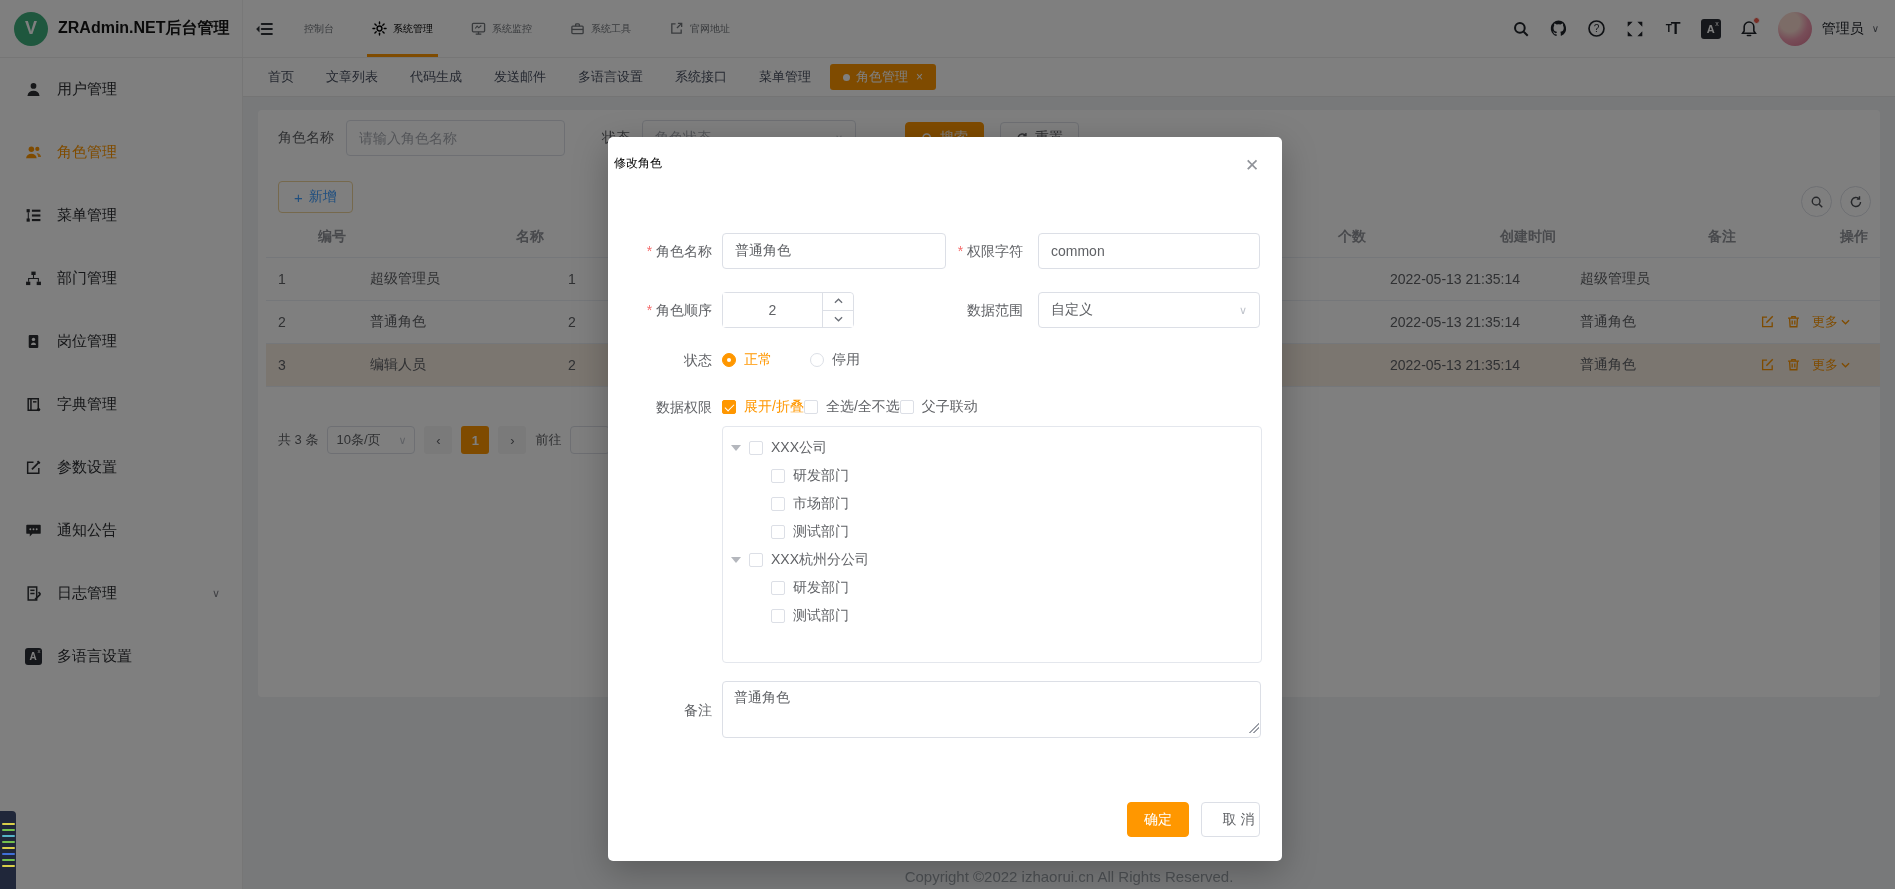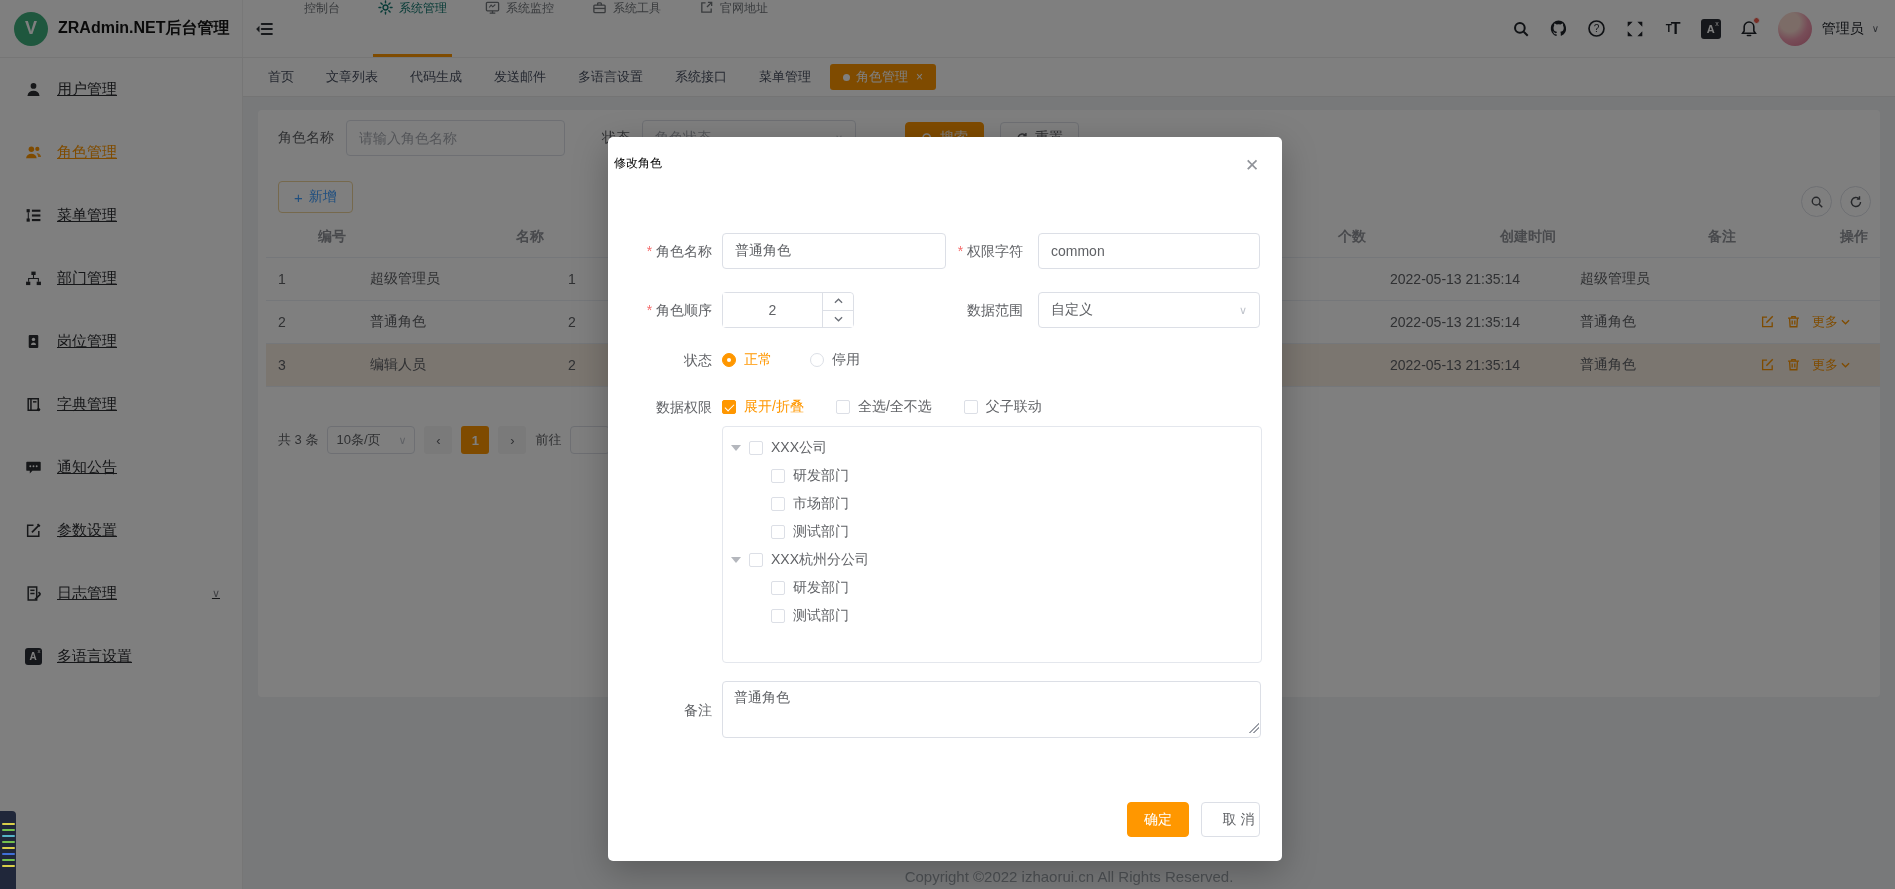--- a/index.html
+++ b/index.html
@@ -7,22 +7,22 @@
   body { font-family:"Liberation Sans","DejaVu Sans",sans-serif; }
   .app { position:relative; width:1895px; height:889px; background:#f0f2f5; overflow:hidden; }
 
   
   .header { position:absolute; left:0; top:0; right:0; height:58px; background:#fff; display:flex; align-items:center; border-bottom:1px solid #ededed; z-index:10; }
   .logo-area { width:243px; height:100%; display:flex; align-items:center; gap:10px; padding-left:14px; border-right:1px solid #f0f0f0; }
   .logo-circle { width:34px; height:34px; border-radius:50%; background:#3eaf7c; color:#fff; font-weight:bold; font-size:18px; display:flex; align-items:center; justify-content:center; }
   .logo-title { font-weight:700; font-size:16px; color:#141414; white-space:nowrap; }
   .fold-btn { width:42px; height:100%; display:flex; align-items:center; justify-content:center; color:#2f3338; }
   .top-nav { display:flex; height:100%; align-items:stretch; }
-  .nav-item { position:relative; display:flex; gap:6px; padding:0 19px; font-size:12px; color:#72767b; cursor:pointer; }
-  .nav-item.active { color:#0f766e; }
+  .nav-item { position:relative; display:flex; align-items:center; gap:6px; padding:0 19px; font-size:10px; color:#72767b; cursor:pointer; }
+  .nav-item.active { color:#000000; }
   .nav-item.active::after { content:""; position:absolute; left:14px; right:14px; bottom:0; height:3px; background:#ff9700; }
   .header-right { margin-left:auto; display:flex; align-items:center; gap:4px; padding-right:16px; }
   .hicon { width:34px; height:34px; display:flex; align-items:center; justify-content:center; color:#1f2329; position:relative; cursor:pointer; }
   .font-ico { font-weight:700; color:#1f2329; letter-spacing:-1px; }
   .font-ico .small-t { font-size:10px; } .font-ico .big-t { font-size:16px; }
   .trans-box { width:20px; height:20px; background:#2b2f36; color:#fff; border-radius:3px; font-size:11px; font-weight:700; display:flex; align-items:center; justify-content:center; position:relative; }
   .trans-box i { position:absolute; top:1px; right:2px; font-style:normal; font-size:7px; font-weight:400; }
   .red-dot { position:absolute; top:5px; right:6px; width:7px; height:7px; border-radius:50%; background:#f25c4d; border:1px solid #fff; }
   .avatar { width:34px; height:34px; border-radius:50%; background:radial-gradient(circle at 35% 30%, #f8d8cf 0 30%, #ef9bb0 55%, #d9718f); margin:0 6px 0 8px; }
   .username { font-size:14px; color:#1f2329; }
@@ -30,21 +30,21 @@
 
   
   .tabbar { position:absolute; left:243px; top:58px; right:0; height:39px; background:#fff; border-bottom:1px solid #e8e8e8; display:flex; align-items:center; padding-left:12px; gap:6px; z-index:10; }
   .tab { height:26px; display:flex; align-items:center; padding:0 13px; font-size:13px; color:#495060; border-radius:3px; cursor:pointer; white-space:nowrap; }
   .tab.active { background:#ff9700; color:#fff; gap:6px; }
   .tab-dot { width:7px; height:7px; border-radius:50%; background:#fff; }
   .tab-x { font-size:12px; margin-left:2px; }
 
   
   .sidebar { position:absolute; left:0; top:58px; width:243px; bottom:0; background:#fff; border-right:1px solid #ededed; z-index:5; }
-  .side-item { height:63px; display:flex; align-items:center; gap:15px; padding:0 22px 0 24px; font-size:15px; color:#2d2f33; cursor:pointer;text-decoration:underline; }
+  .side-item { height:63px; display:flex; align-items:center; gap:15px; padding:0 22px 0 24px; font-size:15px; color:#2d2f33; cursor:pointer; }
   .side-item.active { color:#ff9700; }
   .side-item .sico { width:18px; height:18px; display:flex; align-items:center; justify-content:center; flex:none; }
   .side-chevron { margin-left:auto; color:#808289; font-size:11px; }
   .lang-box { width:17px; height:17px; background:#2b2f36; border-radius:3px; color:#fff; font-size:10px; font-weight:700; display:flex; align-items:center; justify-content:center; position:relative; }
   .lang-box i { position:absolute; top:0; right:1px; font-style:normal; font-size:6px; font-weight:400; }
 
   
   .main { position:absolute; left:243px; top:97px; right:0; bottom:0; background:#f0f2f5; }
   .card { position:absolute; left:15px; top:13px; right:15px; height:587px; background:#fff; border-radius:4px; }
   .search-row { position:absolute; left:20px; top:10px; display:flex; align-items:center; height:36px; }
@@ -323,40 +323,40 @@
             <path d="M3 2.5h9.5v11H3z"></path>
             <line x1="5.6" y1="2.5" x2="5.6" y2="13.5"></line>
             <line x1="7.5" y1="5.5" x2="10.8" y2="5.5"></line>
             <circle cx="12.8" cy="12.8" r="1.6" fill="currentColor" stroke="none"></circle>
           </svg>
         </span>
       <span>字典管理</span>
     </div>
     <div class="side-item">
       <span class="sico">
+          <svg width="17" height="17" viewBox="0 0 16 16" stroke="currentColor" fill="none" stroke-width="1.4">
+            <path d="M13 8.5v5H2.5V3H8"></path>
+            <path d="M6.5 9.7l7-7" stroke-width="1.6"></path>
+            <path d="M11.8 2l2.2 2.2" stroke-width="1.6"></path>
+          </svg>
+        </span>
+      <span>参数设置</span>
+    </div>
+    <div class="side-item">
+      <span class="sico">
           <svg width="17" height="17" viewBox="0 0 16 16">
             <path d="M2 2.5h12a.8.8 0 0 1 .8.8v7a.8.8 0 0 1-.8.8H7l-2.5 2.6v-2.6H2a.8.8 0 0 1-.8-.8v-7a.8.8 0 0 1 .8-.8z" fill="currentColor"></path>
             <g fill="#fff">
               <circle cx="5" cy="6.8" r=".9"></circle>
               <circle cx="8" cy="6.8" r=".9"></circle>
               <circle cx="11" cy="6.8" r=".9"></circle>
             </g>
           </svg>
         </span>
       <span>通知公告</span>
-    </div>
-    <div class="side-item">
-      <span class="sico">
-          <svg width="17" height="17" viewBox="0 0 16 16" stroke="currentColor" fill="none" stroke-width="1.4">
-            <path d="M13 8.5v5H2.5V3H8"></path>
-            <path d="M6.5 9.7l7-7" stroke-width="1.6"></path>
-            <path d="M11.8 2l2.2 2.2" stroke-width="1.6"></path>
-          </svg>
-        </span>
-      <span>参数设置</span>
     </div>
     <div class="side-item">
       <span class="sico">
           <svg width="17" height="17" viewBox="0 0 16 16" stroke="currentColor" fill="none" stroke-width="1.4">
             <path d="M3 1.8h8v12.4H3z"></path>
             <line x1="5" y1="5" x2="9" y2="5"></line>
             <line x1="5" y1="8" x2="9" y2="8"></line>
             <path d="M9.5 13.5l5-5" stroke-width="1.6"></path>
             <path d="M12.7 6.7l1.8 1.8" stroke-width="1.6"></path>
           </svg>
@@ -587,21 +587,21 @@
         <span class="radio on"></span>
         <span>正常</span>
       </span>
       <span class="opt">
         <span class="radio"></span>
         <span>停用</span>
       </span>
     </div>
 
     <span class="m-label" style="left:0;top:252px">数据权限</span>
-    <div style="position:absolute;left:114px;top:252px;height:36px;display:flex;align-items:center;gap:32px">
+    <div style="position:absolute;left:114px;top:252px;height:36px;display:flex;align-items:center;">
       <span class="opt orange">
         <span class="chk on"></span>
         <span>展开/折叠</span>
       </span>
       <span class="opt">
         <span class="chk"></span>
         <span>全选/全不选</span>
       </span>
       <span class="opt">
         <span class="chk"></span>

